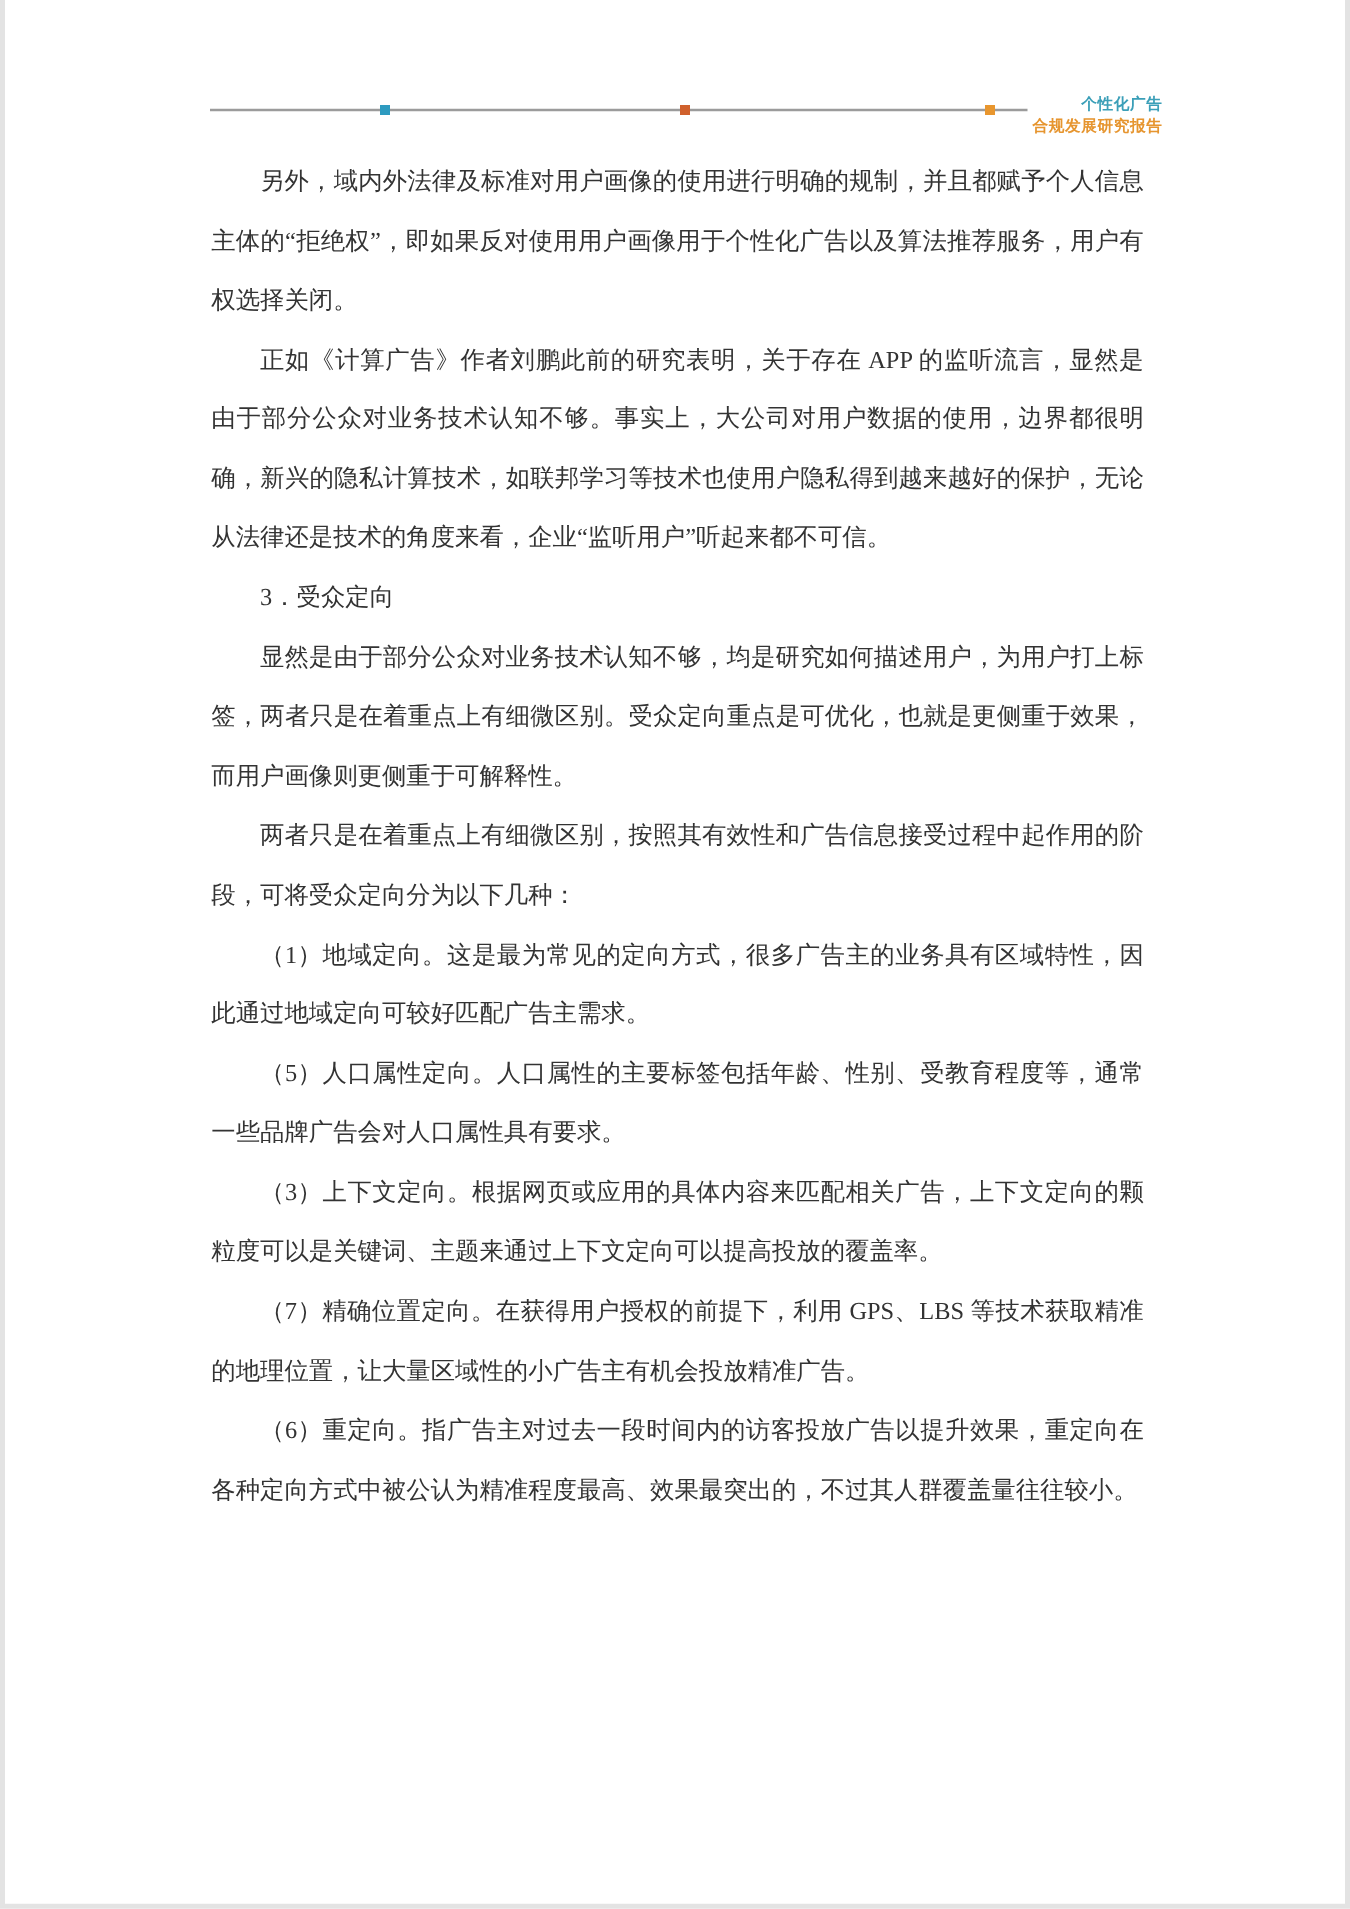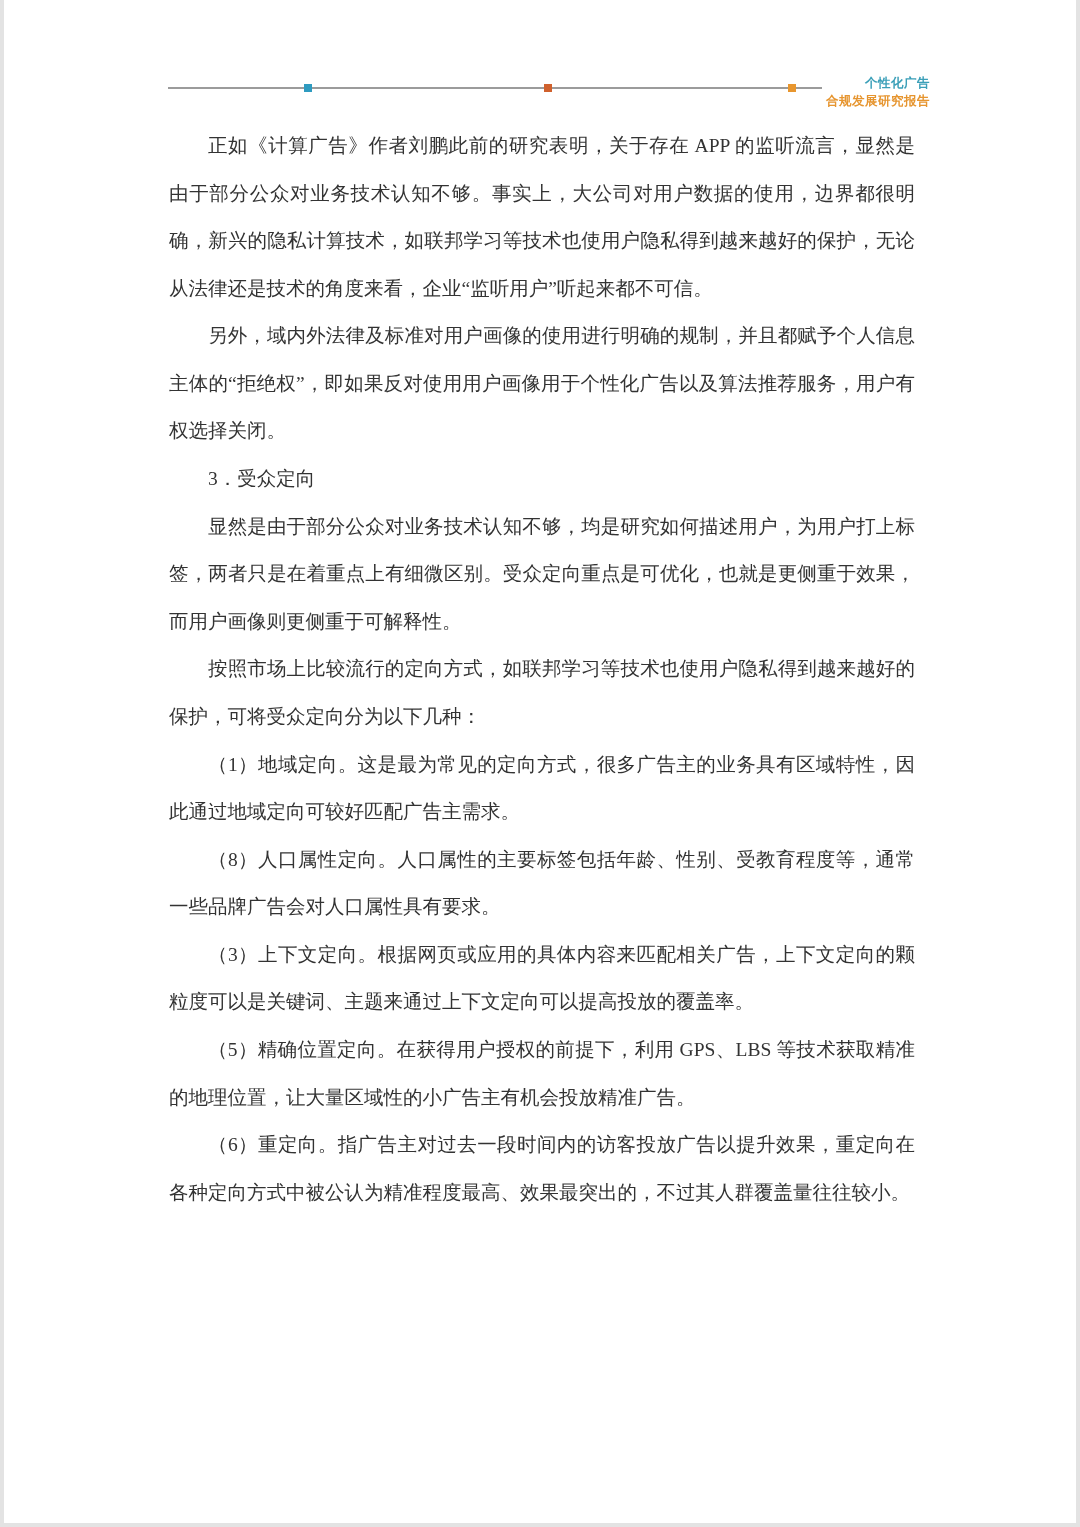--- a/index.html
+++ b/index.html
@@ -67,25 +67,25 @@
       <span class="sq sq2"></span>
       <span class="sq sq3"></span>
     </div>
     <div class="header-titles">
       <div class="ht1">个性化广告</div>
       <div class="ht2">合规发展研究报告</div>
     </div>
   </header>
 
   <main class="content">
+    <p class="para indent">另外，域内外法律及标准对用户画像的使用进行明确的规制，并且都赋予个人信息主体的“拒绝权”，即如果反对使用用户画像用于个性化广告以及算法推荐服务，用户有权选择关闭。</p>
     <p class="para indent">正如《计算广告》作者刘鹏此前的研究表明，关于存在 APP 的监听流言，显然是由于部分公众对业务技术认知不够。事实上，大公司对用户数据的使用，边界都很明确，新兴的隐私计算技术，如联邦学习等技术也使用户隐私得到越来越好的保护，无论从法律还是技术的角度来看，企业“监听用户”听起来都不可信。</p>
-    <p class="para indent">另外，域内外法律及标准对用户画像的使用进行明确的规制，并且都赋予个人信息主体的“拒绝权”，即如果反对使用用户画像用于个性化广告以及算法推荐服务，用户有权选择关闭。</p>
     <h3 class="heading indent">3．受众定向</h3>
     <p class="para indent">显然是由于部分公众对业务技术认知不够，均是研究如何描述用户，为用户打上标签，两者只是在着重点上有细微区别。受众定向重点是可优化，也就是更侧重于效果，而用户画像则更侧重于可解释性。</p>
-    <p class="para indent">按照市场上比较流行的定向方式，如联邦学习等技术也使用户隐私得到越来越好的保护，可将受众定向分为以下几种：</p>
+    <p class="para indent">两者只是在着重点上有细微区别，按照其有效性和广告信息接受过程中起作用的阶段，可将受众定向分为以下几种：</p>
     <p class="para indent">（1）地域定向。这是最为常见的定向方式，很多广告主的业务具有区域特性，因此通过地域定向可较好匹配广告主需求。</p>
-    <p class="para indent">（8）人口属性定向。人口属性的主要标签包括年龄、性别、受教育程度等，通常一些品牌广告会对人口属性具有要求。</p>
+    <p class="para indent">（5）人口属性定向。人口属性的主要标签包括年龄、性别、受教育程度等，通常一些品牌广告会对人口属性具有要求。</p>
     <p class="para indent">（3）上下文定向。根据网页或应用的具体内容来匹配相关广告，上下文定向的颗粒度可以是关键词、主题来通过上下文定向可以提高投放的覆盖率。</p>
-    <p class="para indent">（5）精确位置定向。在获得用户授权的前提下，利用 GPS、LBS 等技术获取精准的地理位置，让大量区域性的小广告主有机会投放精准广告。</p>
+    <p class="para indent">（7）精确位置定向。在获得用户授权的前提下，利用 GPS、LBS 等技术获取精准的地理位置，让大量区域性的小广告主有机会投放精准广告。</p>
     <p class="para indent">（6）重定向。指广告主对过去一段时间内的访客投放广告以提升效果，重定向在各种定向方式中被公认为精准程度最高、效果最突出的，不过其人群覆盖量往往较小。</p>
   </main>
 
 </div>
 
 </body></html>

